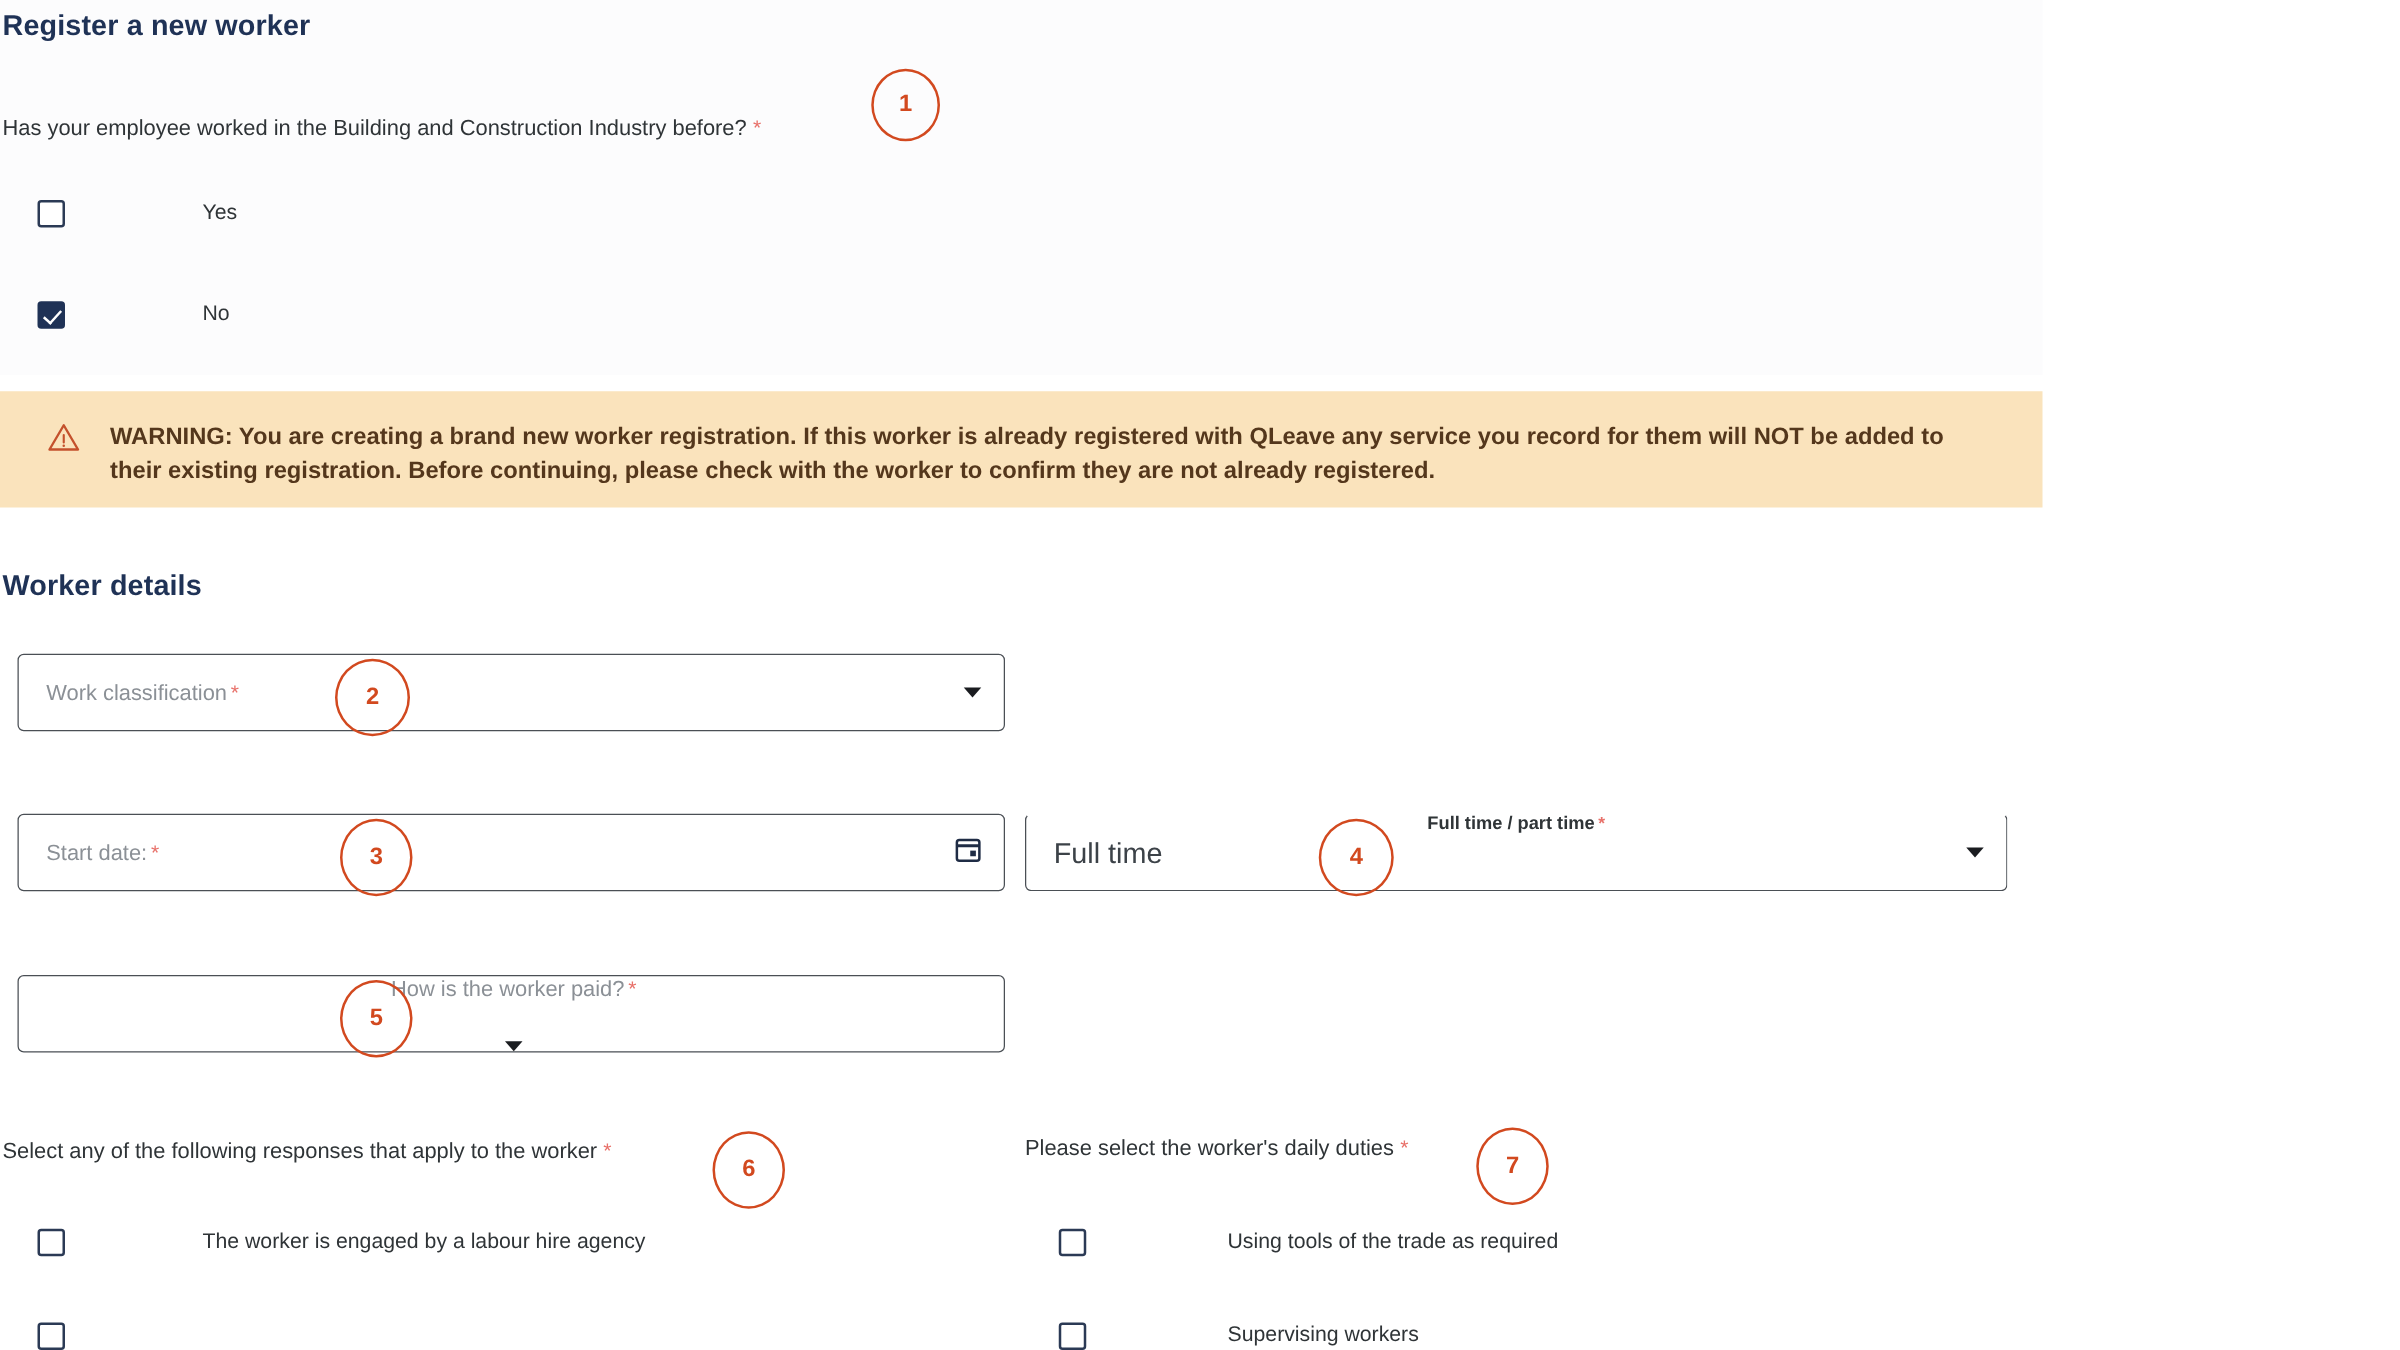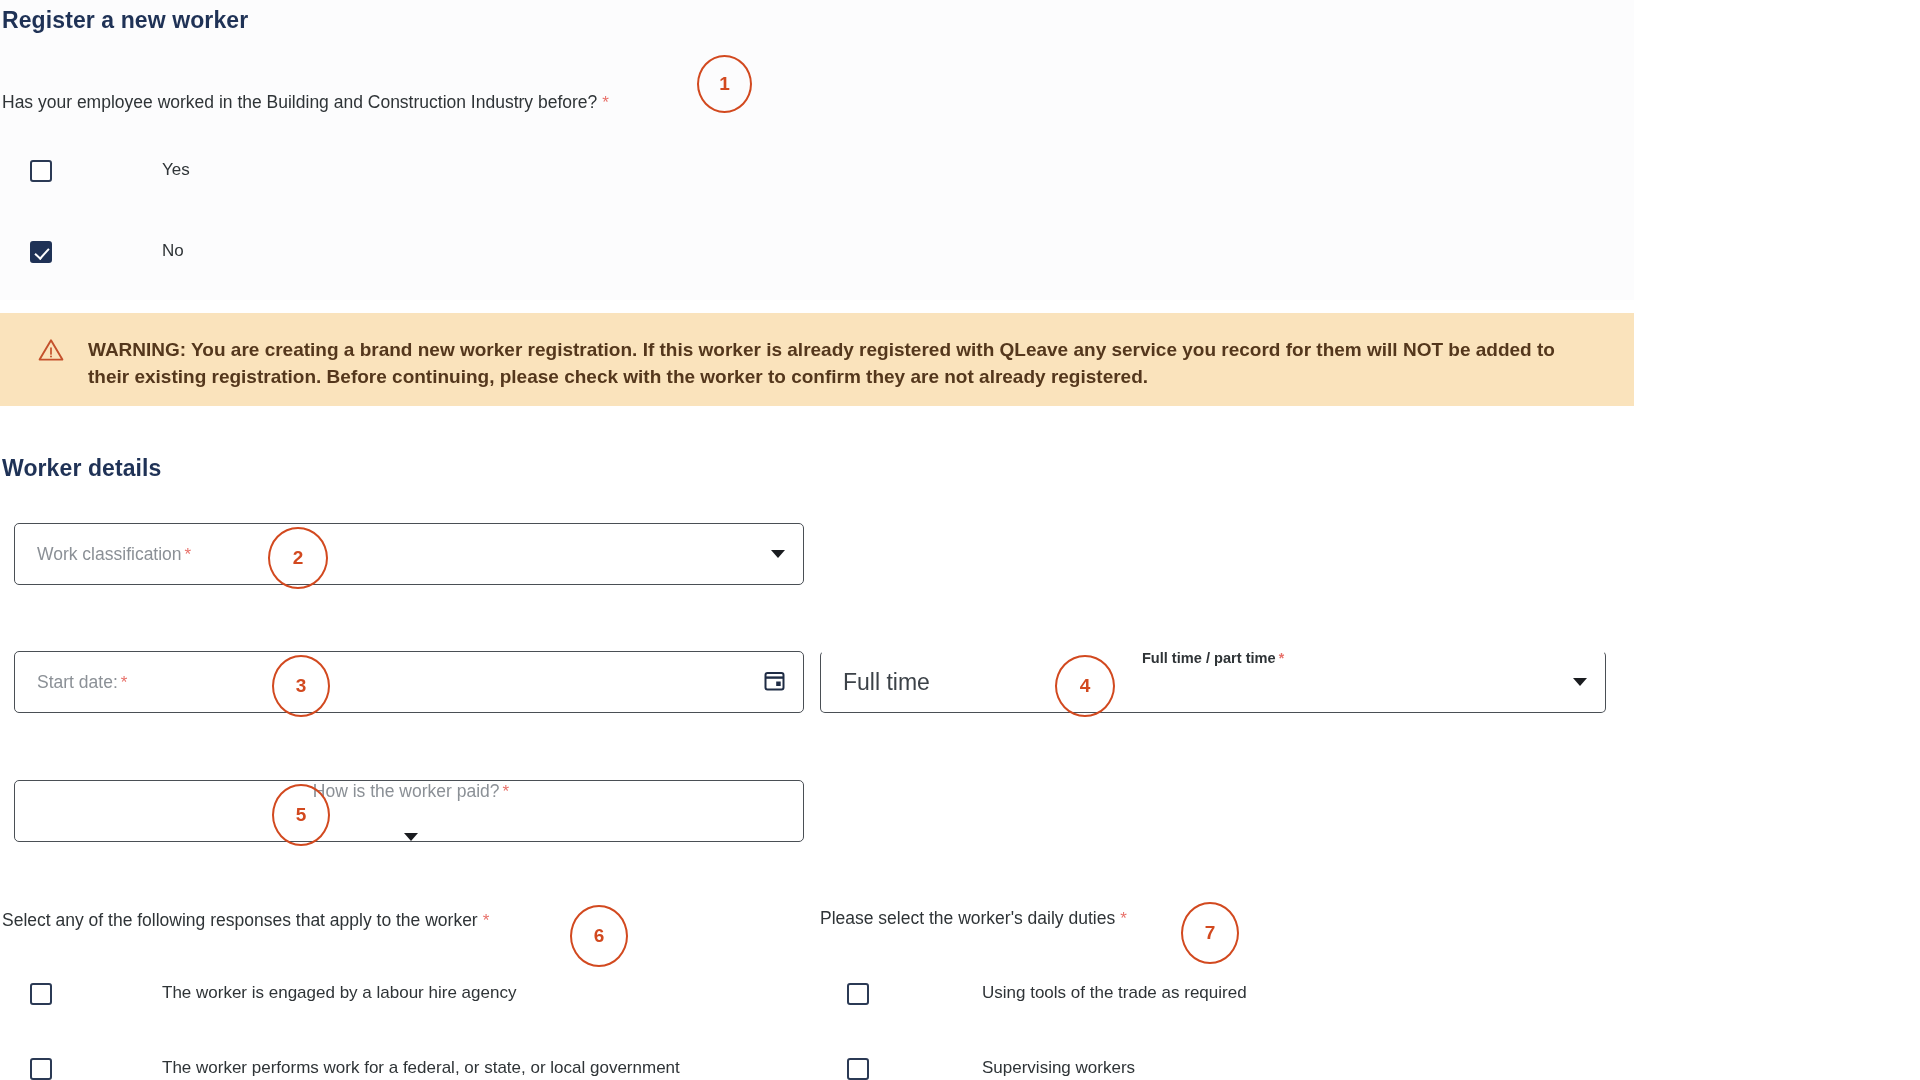--- a/index.html
+++ b/index.html
@@ -228,21 +228,20 @@
     <span>Select any of the following responses that apply to the worker</span><span class="req-star">*</span>
   </div>
 
   <div class="cbox-row" style="left:30px; top:983px;">
     <span class="cbox"></span>
     <span class="cbox-label" style="margin-left:62px;">The worker is engaged by a labour hire agency</span>
   </div>
 
   <div class="cbox-row" style="left:30px; top:1058px;">
     <span class="cbox"></span>
-    <span class="cbox-label" style="margin-left:62px;">The worker performs work for a federal, or state, or local government</span>
   </div>
 
   <div class="question-label" style="left:820px; top:908px;">
     <span>Please select the worker's daily duties</span><span class="req-star">*</span>
   </div>
 
   <div class="cbox-row" style="left:847px; top:983px;">
     <span class="cbox"></span>
     <span class="cbox-label" style="margin-left:65px;">Using tools of the trade as required</span>
   </div>

